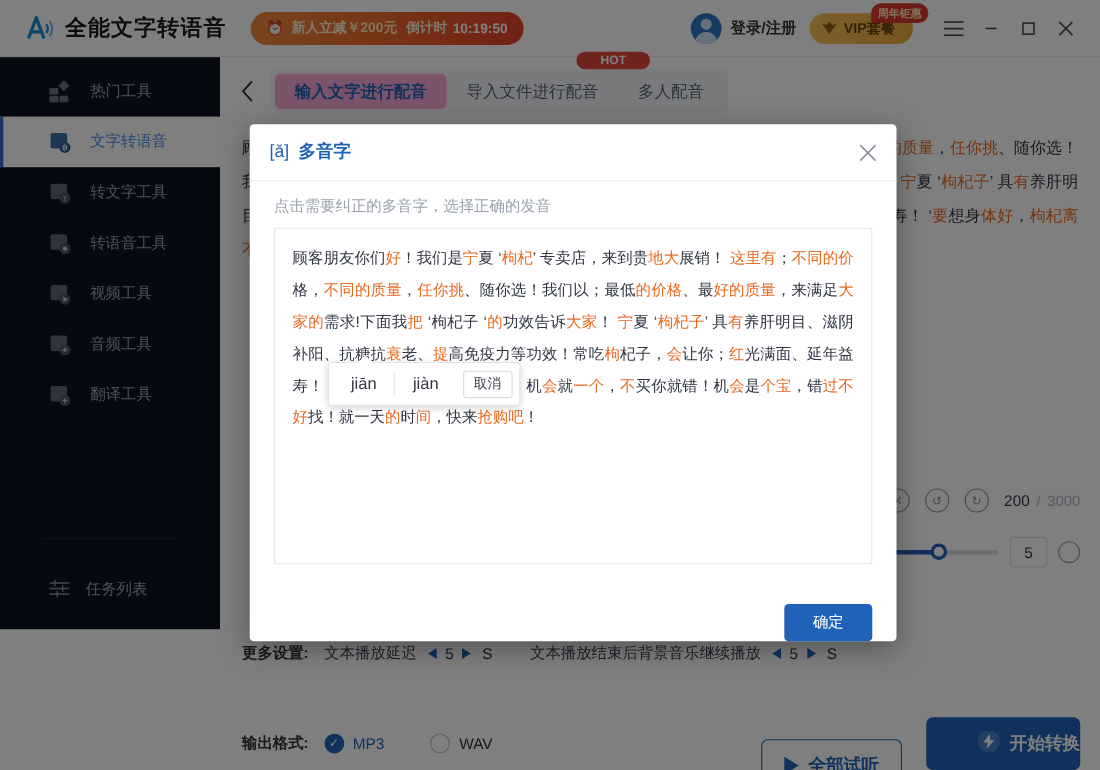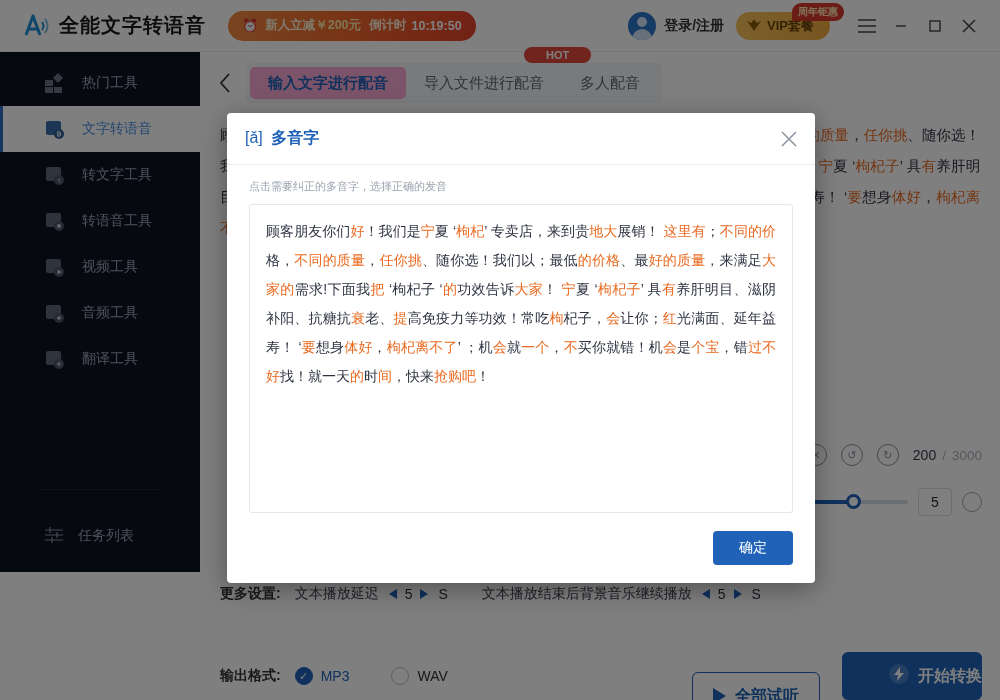--- a/index.html
+++ b/index.html
@@ -199,21 +199,21 @@
   }
   .modal-head {
     height: 52px; border-bottom: 1px solid #e9ecf1; display: flex; align-items: center;
     padding: 0 18px; position: relative;
   }
   .modal-title { font-size: 16px; color: #1f62b8; font-weight: bold; }
   .modal-title .ph { font-weight: normal; margin-right: 4px; }
   .modal-close {
     position: absolute; right: 16px; top: 16px; width: 20px; height: 20px; color: #8b93a3;
   }
-  .modal-sub { font-size: 11px; color: #9aa2af; padding: 14px 22px 10px 22px; }
+  .modal-sub { font-size: 14px; color: #9aa2af; padding: 14px 22px 10px 22px; }
   .modal-box {
     margin: 0 22px; flex: 1; border: 1px solid #e3e7ee; border-radius: 3px;
     padding: 12px 16px; overflow: hidden; position: relative;
   }
   .modal-text { font-size: 14px; line-height: 29px; color: #2f3441; text-align: justify; }
   .modal-text .hl { color: #ea6a20; }
   .py-popup {
     position: absolute; left: 48px; top: 121px; background: #ffffff;
     border: 1px solid #dfe3ea; border-radius: 3px; height: 40px;
     display: flex; align-items: center; padding: 0 6px; gap: 2px;
@@ -222,21 +222,21 @@
   .py-popup:before {
     content:""; position:absolute; left: 26px; top: -7px; width:0;height:0;
     border-left:7px solid transparent; border-right:7px solid transparent; border-bottom:7px solid #ffffff;
   }
   .py-opt { padding: 0 14px; font-size: 15px; color: #2f3441; height: 28px; display:flex; align-items:center;}
   .py-sep { width:1px; height: 20px; background: #e3e7ee; }
   .py-cancel {
     border: 1px solid #d7dce4; border-radius: 3px; padding: 3px 9px; font-size: 12.5px;
     color: #3b414e; margin-left: 6px;
   }
-  .modal-foot { height: 70px; display: flex; align-items: center; justify-content: flex-end; padding-right: 22px; }
+  .modal-foot { height: 70px; display: flex; align-items: flex-end; justify-content: flex-end; padding-right: 22px; }
   .modal-ok {
     width: 80px; height: 34px; background: #1f62b8; border-radius: 4px; color: #fff;
     font-size: 14px; display: flex; align-items: center; justify-content: center;
   }
 </style>
 </head>
 <body>
 
 <div id="app">
 
@@ -476,19 +476,25 @@
       </span>
       <span class="modal-close">
         <svg width="20" height="20" viewBox="0 0 20 20">
             <path d="M3 3 L17 17 M17 3 L3 17" stroke="#8b93a3" stroke-width="1.5"></path>
           </svg>
       </span>
     </div>
     <div class="modal-sub">点击需要纠正的多音字，选择正确的发音</div>
     <div class="modal-box">
       <div class="modal-text" id="modal-text"><span>顾客朋友你们</span><span class="hl">好</span><span>！我们是</span><span class="hl">宁</span><span>夏 ‘</span><span class="hl">枸杞</span><span>’ 专卖店，来到贵</span><span class="hl">地大</span><span>展销！ </span><span class="hl">这里有</span><span>；</span><span class="hl">不同的价</span><span>格，</span><span class="hl">不同的质量</span><span>，</span><span class="hl">任你挑</span><span>、随你选！我们以；最低</span><span class="hl">的价格</span><span>、最</span><span class="hl">好的质量</span><span>，来满足</span><span class="hl">大家的</span><span>需求!下面我</span><span class="hl">把</span><span> ‘枸杞子 ‘</span><span class="hl">的</span><span>功效告诉</span><span class="hl">大家</span><span>！ </span><span class="hl">宁</span><span>夏 ‘</span><span class="hl">枸杞子</span><span>’ 具</span><span class="hl">有</span><span>养肝明目、滋阴补阳、抗糖抗</span><span class="hl">衰</span><span>老、</span><span class="hl">提</span><span>高免疫力等功效！常吃</span><span class="hl">枸</span><span>杞子，</span><span class="hl">会</span><span>让你；</span><span class="hl">红</span><span>光满面、延年益寿！ ‘</span><span class="hl">要</span><span>想身</span><span class="hl">体好</span><span>，</span><span class="hl">枸杞离</span><span class="hl">不了</span><span>’ ；机</span><span class="hl">会</span><span>就</span><span class="hl">一个</span><span>，</span><span class="hl">不</span><span>买你就错！机</span><span class="hl">会</span><span>是</span><span class="hl">个宝</span><span>，错</span><span class="hl">过不好</span><span>找！就一天</span><span class="hl">的</span><span>时</span><span class="hl">间</span><span>，快来</span><span class="hl">抢购吧</span><span>！</span></div>
+      <div class="py-popup">
+        <span class="py-opt">jiān</span>
+        <span class="py-sep"></span>
+        <span class="py-opt">jiàn</span>
+        <span class="py-cancel">取消</span>
+      </div>
     </div>
     <div class="modal-foot">
       <span class="modal-ok">确定</span>
     </div>
   </div>
 
 </div>
 
 </body></html>

